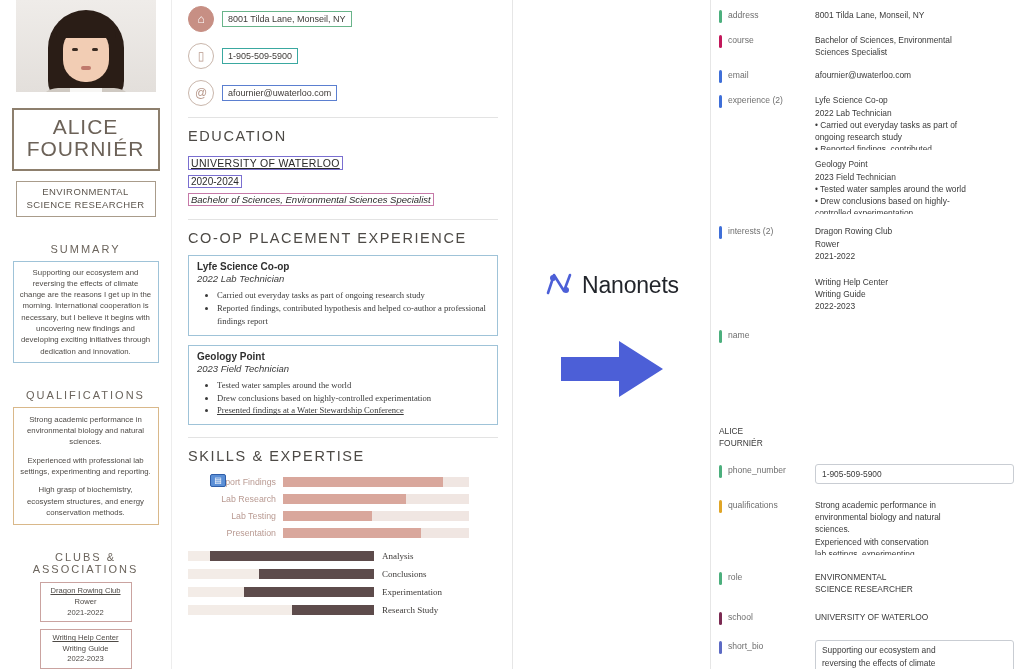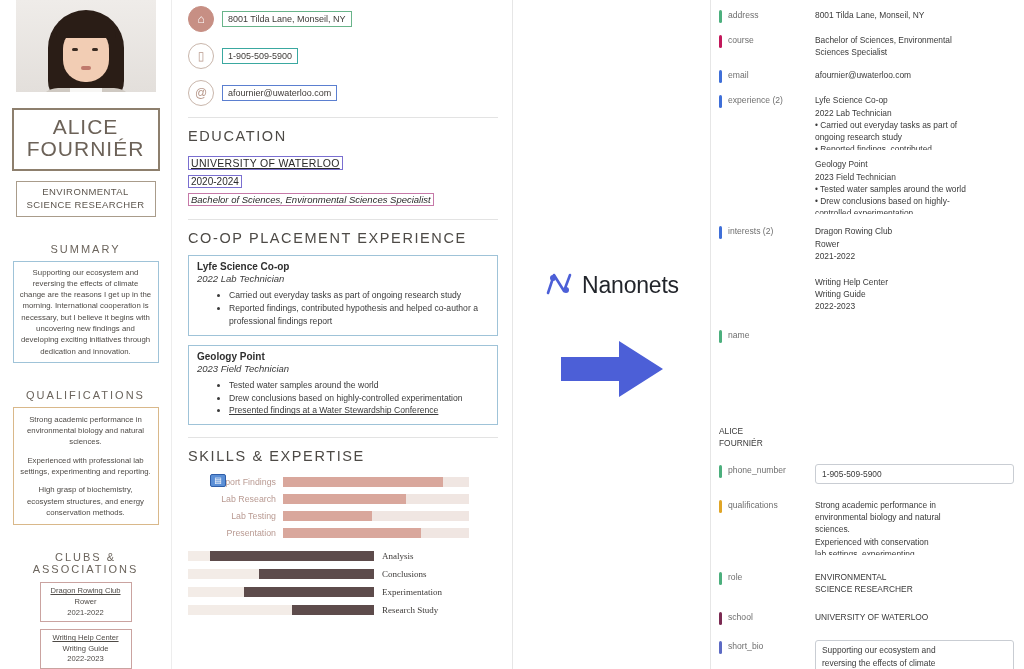--- a/index.html
+++ b/index.html
@@ -107,21 +107,21 @@
     display:inline-block; padding:0 2px; margin-top:3px;
   }
   .edu-course {
     font-size:9.5px; font-style:italic; color:#2b2b2b;
     border:1px solid #c679a8; display:inline-block; padding:0 2px; margin-top:4px;
   }
 
   .exp-card { border:1px solid #9fc3d8; padding:5px 8px 7px; margin-bottom:9px; }
   .exp-title { font-size:10px; font-weight:bold; color:#2f2f2f; }
   .exp-sub { font-size:9.5px; font-style:italic; color:#3b3b3b; margin-top:1px; }
-  .exp-card ul { margin:5px 0 0 32px; padding:0; }
+  .exp-card ul { margin:5px 0 0 20px; padding:0;font-family:Liberation Serif, serif; }
   .exp-card li { font-size:8.6px; line-height:1.5; color:#3a3a3a; }
   .exp-card li.ul { text-decoration:underline; }
 
   
   .skills { margin-top:2px; }
   .sk-row { display:flex; align-items:center; height:17px; }
   .sk-label-right { width:95px; text-align:right; font-size:8.8px; color:#b99a92; padding-right:7px; }
   .sk-bar { height:10px; background:#f0e6e2; position:relative; }
   .sk-fill { height:10px; background:#d9a79c; }
   .sk-row2 { display:flex; align-items:center; height:18px; }

